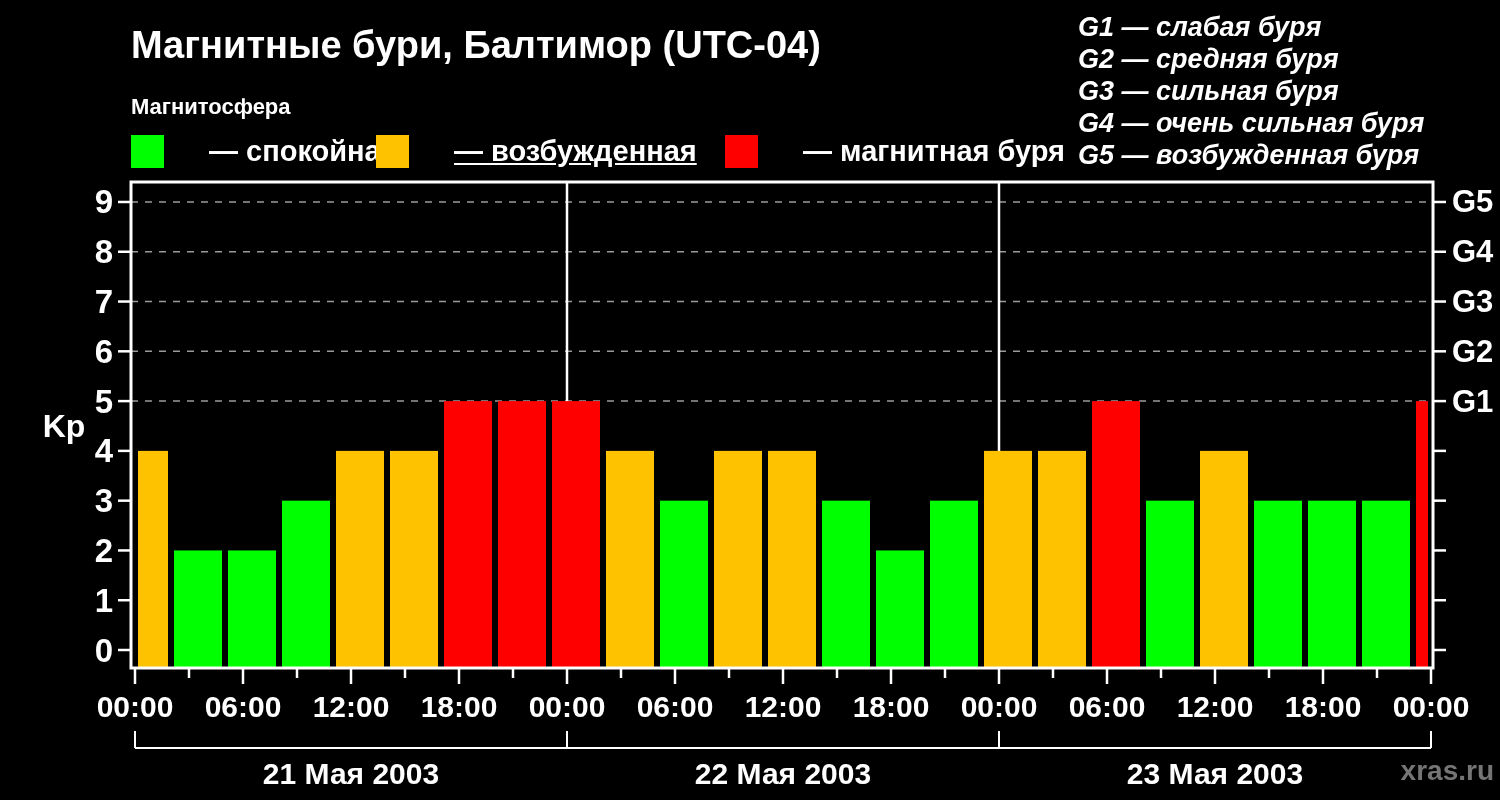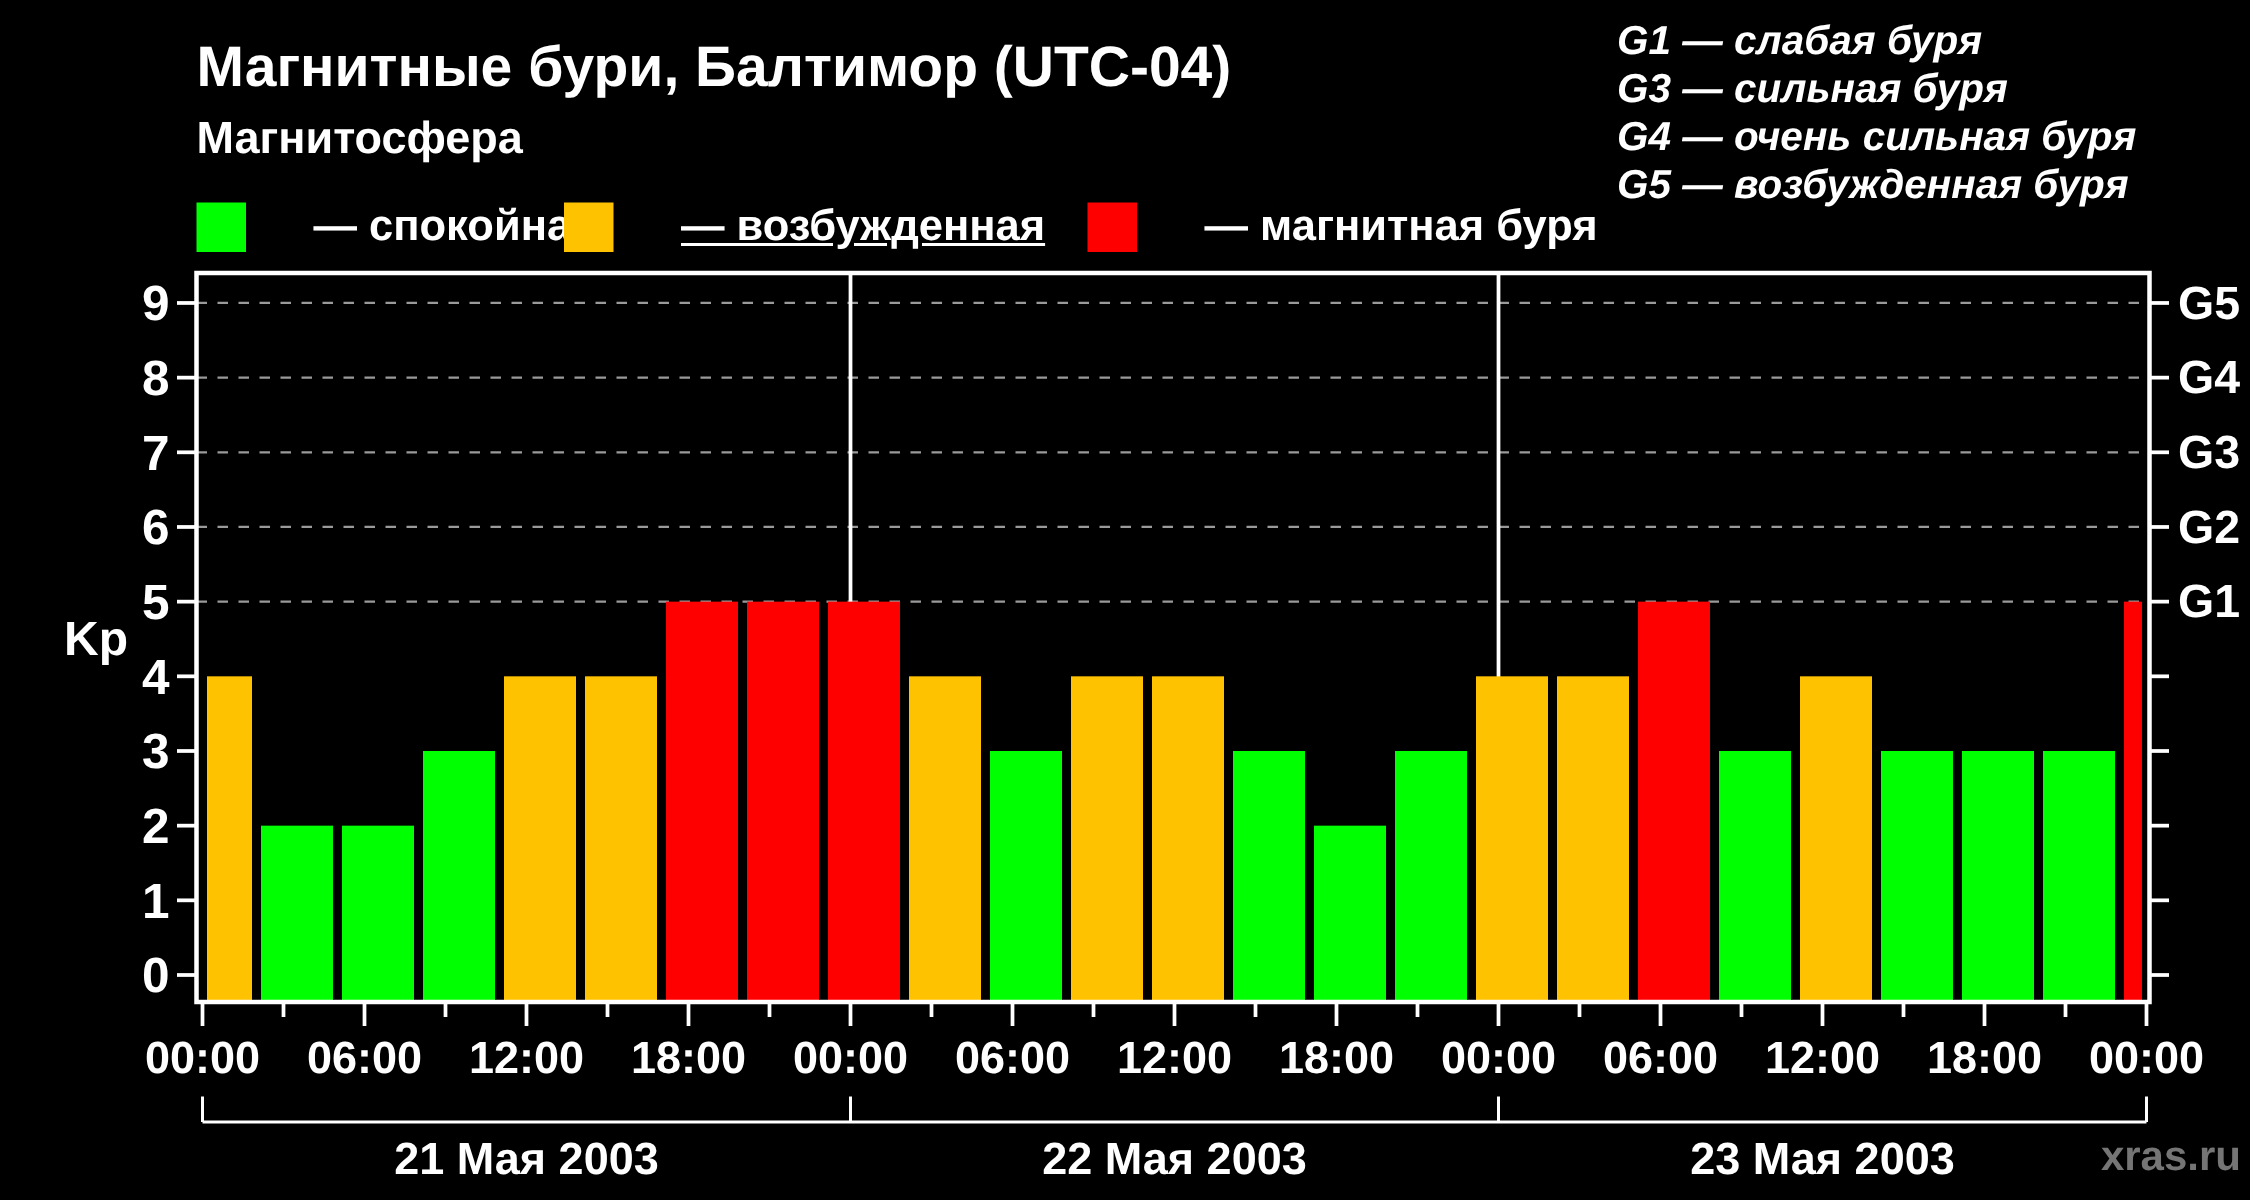--- a/index.html
+++ b/index.html
@@ -1,20 +1,20 @@
 <!DOCTYPE html>
 <html><head>
 <meta charset="utf-8">
 <style>
   html,body{margin:0;padding:0;background:#000;}
   body{width:1500px;height:800px;position:relative;overflow:hidden;
        font-family:"Liberation Sans",sans-serif;font-weight:bold;color:#fff;}
   .abs{position:absolute;white-space:nowrap;}
   #title{left:131px;top:24px;font-size:38px;}
-  #subtitle{left:131px;top:76px;font-size:30px;}
+  #subtitle{left:131px;top:94px;font-size:22px;}
   .legend-item{display:flex;align-items:center;height:34px;top:134px;}
   .swatch{width:33px;height:33px;display:inline-block;}
   .legend-label{font-size:29px;margin-left:45px;text-align:right;}
   #g-legend{left:1078px;top:11px;font-size:27px;line-height:32px;font-style:italic;}
   #watermark{right:6px;top:755px;font-size:28px;color:#757575;margin-left:12px;}
   #chart-svg{position:absolute;left:0;top:0;}
   svg text{font-family:"Liberation Sans",sans-serif;font-weight:bold;fill:#fff;}
 </style>
 </head>
 <body>
@@ -148,18 +148,19 @@
   <span class="swatch" style="background: rgb(255, 194, 0);"></span>
   <span class="legend-label">— возбужденная</span>
 </div>
 <div class="abs legend-item" style="left:725px;">
   <span class="swatch" style="background: rgb(255, 0, 0);"></span>
   <span class="legend-label">— магнитная буря</span>
 </div>
 
 <div class="abs" id="g-legend">
   <div>G1 — слабая буря</div>
+  <div>G2 — средняя буря</div>
   <div>G3 — сильная буря</div>
   <div>G4 — очень сильная буря</div>
   <div>G5 — возбужденная буря</div>
 </div>
 
 <div class="abs" id="watermark">xras.ru</div>
 
 </body></html>

